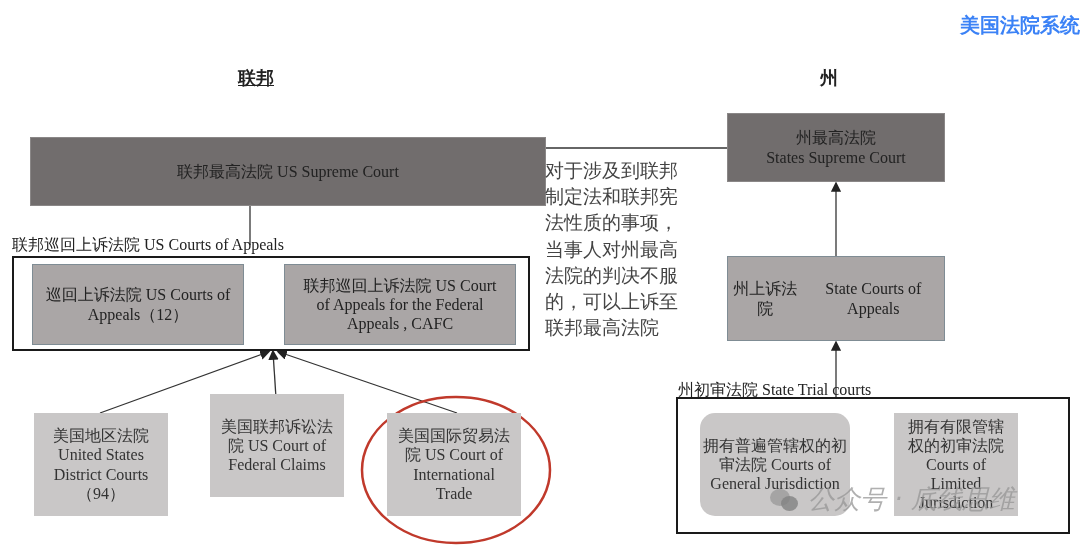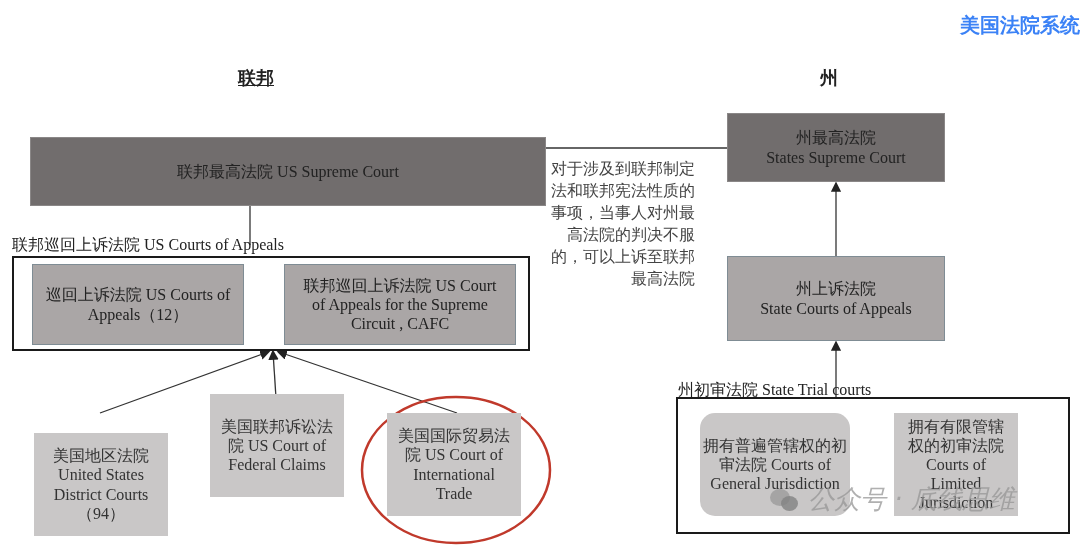--- a/index.html
+++ b/index.html
@@ -6,21 +6,21 @@
   body{width:1080px;height:545px;position:relative;overflow:hidden;font-family:"Liberation Serif","DejaVu Serif",serif;color:#222;}
   .abs{position:absolute;}
   .title{left:0;width:1080px;top:12px;text-align:right;font-size:20px;font-weight:bold;color:#3b82f6;}
   .sec{font-size:18px;font-weight:bold;color:#222;}
   .box{position:absolute;display:flex;align-items:center;justify-content:center;text-align:center;box-sizing:border-box;line-height:1.2;}
   .dark{background:#716d6d;border:1px solid #8a8787;color:#222;font-size:16px;}
   .mid{background:#aaa6a6;border:1px solid #7f8c94;color:#222;font-size:16px;}
   .light{background:#c9c7c7;color:#333;font-size:16px;}
   .frame{position:absolute;border:2px solid #1a1a1a;box-sizing:border-box;}
   .lbl{font-size:16px;color:#222;white-space:nowrap;}
-  .note{font-size:16px;color:#444;line-height:1.38;width:150px;text-align:right;}
+  .note{font-size:19px;color:#444;line-height:1.38;width:150px;}
   svg.lines{position:absolute;left:0;top:0;}
   .wm{font-family:"DejaVu Sans","Liberation Sans",sans-serif;font-size:26px;color:rgba(150,150,150,0.75);white-space:nowrap;}
 </style>
 </head>
 <body>
 
 <div class="abs title">美国法院系统</div>
 
 <div class="abs sec" style="left:238px;top:66px;text-decoration:underline;">联邦</div>
 <div class="abs sec" style="left:820px;top:66px;">州</div>
@@ -45,41 +45,41 @@
   <span>联邦最高法院 US Supreme Court</span>
 </div>
 
 <div class="abs lbl" style="left:12px;top:235px;">联邦巡回上诉法院 US Courts of Appeals</div>
 
 <div class="frame" style="left:12px;top:256px;width:518px;height:95px;"></div>
 <div class="box mid" style="left:32px;top:264px;width:212px;height:81px;padding:8px 12px;">
   <span>巡回上诉法院 US Courts of Appeals（12）</span>
 </div>
 <div class="box mid" style="left:284px;top:264px;width:232px;height:81px;padding:0 10px;">
-  <span>联邦巡回上诉法院 US Court of Appeals for the Supreme Circuit , CAFC</span>
+  <span>联邦巡回上诉法院 US Court of Appeals for the Federal Appeals , CAFC</span>
 </div>
 
-<div class="box light" style="left:34px;top:413px;width:134px;height:103px;padding:0 6px;margin-top:20px;">
+<div class="box light" style="left:34px;top:413px;width:134px;height:103px;padding:0 6px;">
   <span>美国地区法院 United States District Courts（94）</span>
 </div>
 <div class="box light" style="left:210px;top:394px;width:134px;height:103px;padding:0 6px;">
   <span>美国联邦诉讼法院 US Court of Federal Claims</span>
 </div>
 <div class="box light" style="left:387px;top:413px;width:134px;height:103px;padding:8px 6px;">
   <span>美国国际贸易法院 US Court of International Trade</span>
 </div>
 
 <div class="abs note" style="left:545px;top:158px;">对于涉及到联邦制定法和联邦宪法性质的事项，当事人对州最高法院的判决不服的，可以上诉至联邦最高法院</div>
 
 <div class="box dark" style="left:727px;top:113px;width:218px;height:69px;flex-direction:column;">
   <span>州最高法院</span>
   <span>States Supreme Court</span>
 </div>
 
-<div class="box mid" style="left:727px;top:256px;width:218px;height:85px;flex-direction:column;">
+<div class="box mid" style="left:727px;top:256px;width:218px;height:85px;flex-direction:row;">
   <span>州上诉法院</span>
   <span>State Courts of Appeals</span>
 </div>
 
 <div class="abs lbl" style="left:678px;top:380px;">州初审法院 State Trial courts</div>
 
 <div class="frame" style="left:676px;top:397px;width:394px;height:137px;"></div>
 <div class="box light" style="left:700px;top:413px;width:150px;height:103px;padding:0 0;border-radius:15px;">
   <span>拥有普遍管辖权的初审法院 Courts of General Jurisdiction</span>
 </div>

